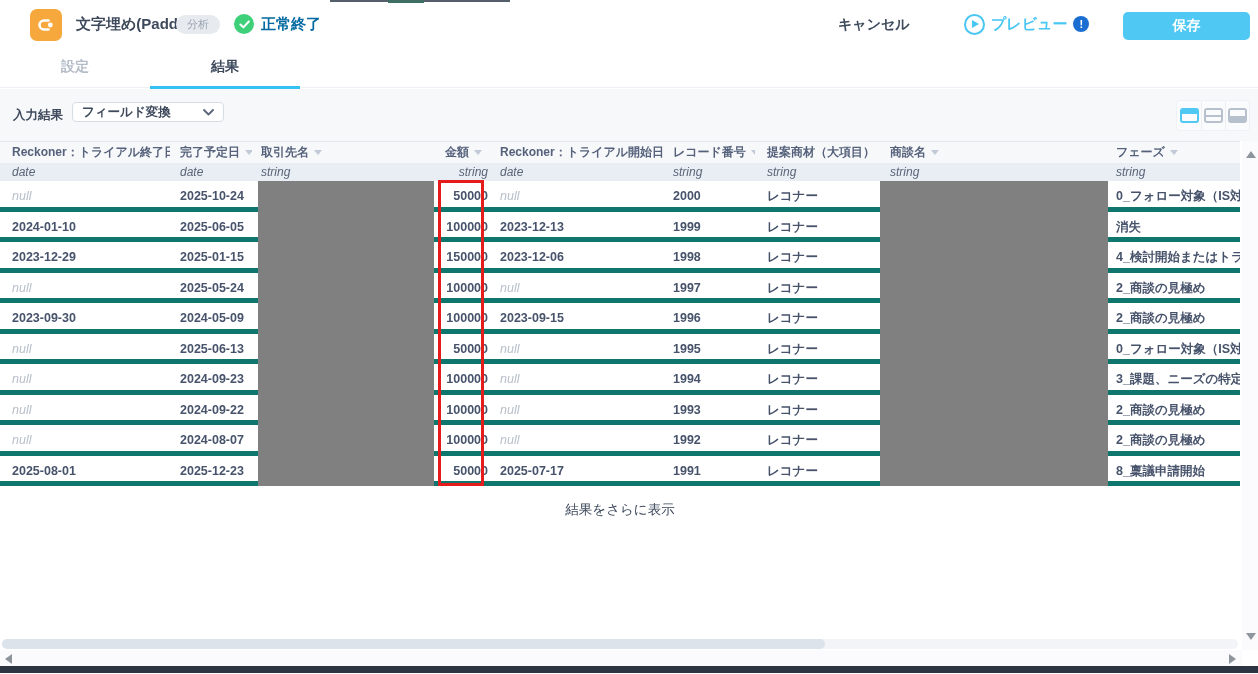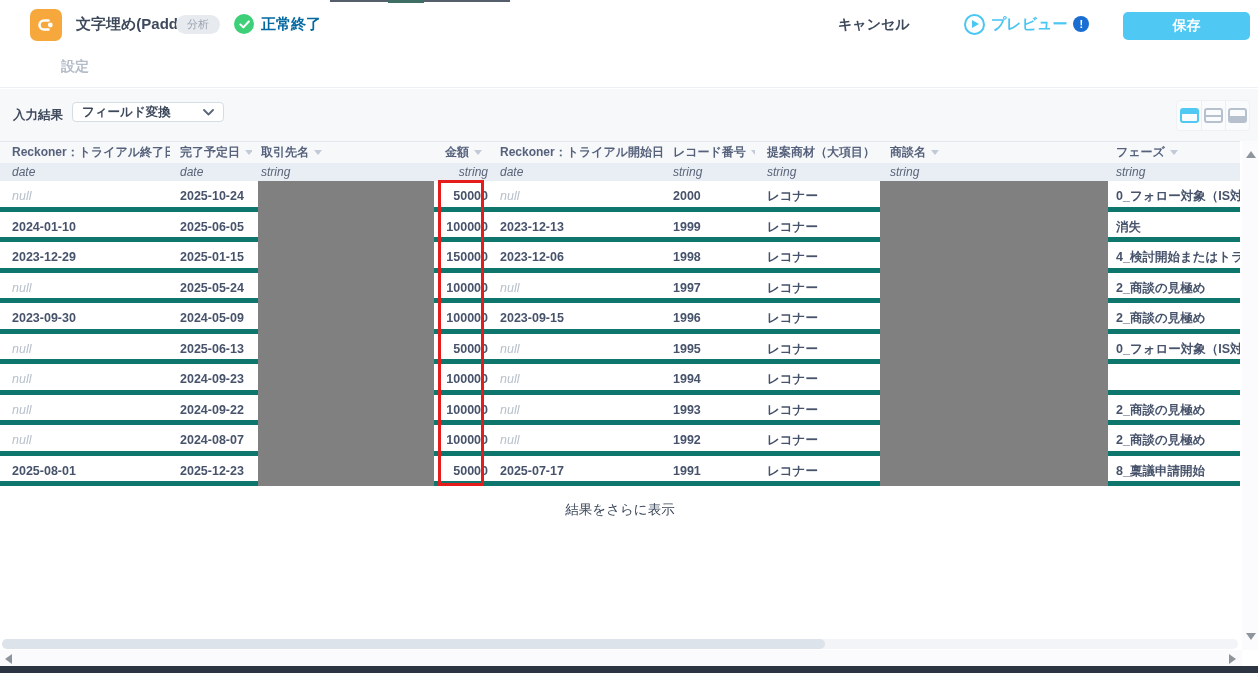--- a/index.html
+++ b/index.html
@@ -139,20 +139,21 @@
           <span class="play-tri"></span>
         </span>
       <span class="preview-text">プレビュー</span>
       <span class="alert-badge">!</span>
     </div>
     <button class="save-btn">保存</button>
   </div>
 
   <div class="tabs">
     <div class="tab tab-settings">設定</div>
+    <div class="tab tab-results">結果</div>
   </div>
 
   <div class="toolbar">
     <div class="input-label">入力結果</div>
     <div class="dropdown">
       <span class="dropdown-value">フィールド変換</span>
       <svg width="11" height="7" viewBox="0 0 11 7">
         <path d="M1 1 L5.5 5.5 L10 1" fill="none" stroke="#5a6578" stroke-width="1.8" stroke-linecap="round" stroke-linejoin="round"></path>
       </svg>
     </div>
@@ -285,20 +286,21 @@
       </div>
       <div class="trow">
         <div class="cell c0 null">null</div>
         <div class="cell c1">2024-09-23</div>
         <div class="cell c2"></div>
         <div class="cell c3">100000</div>
         <div class="cell c4 null">null</div>
         <div class="cell c5">1994</div>
         <div class="cell c6">レコナー</div>
         <div class="cell c7"></div>
+        <div class="cell c8">3_課題、ニーズの特定</div>
       </div>
       <div class="trow">
         <div class="cell c0 null">null</div>
         <div class="cell c1">2024-09-22</div>
         <div class="cell c2"></div>
         <div class="cell c3">100000</div>
         <div class="cell c4 null">null</div>
         <div class="cell c5">1993</div>
         <div class="cell c6">レコナー</div>
         <div class="cell c7"></div>

